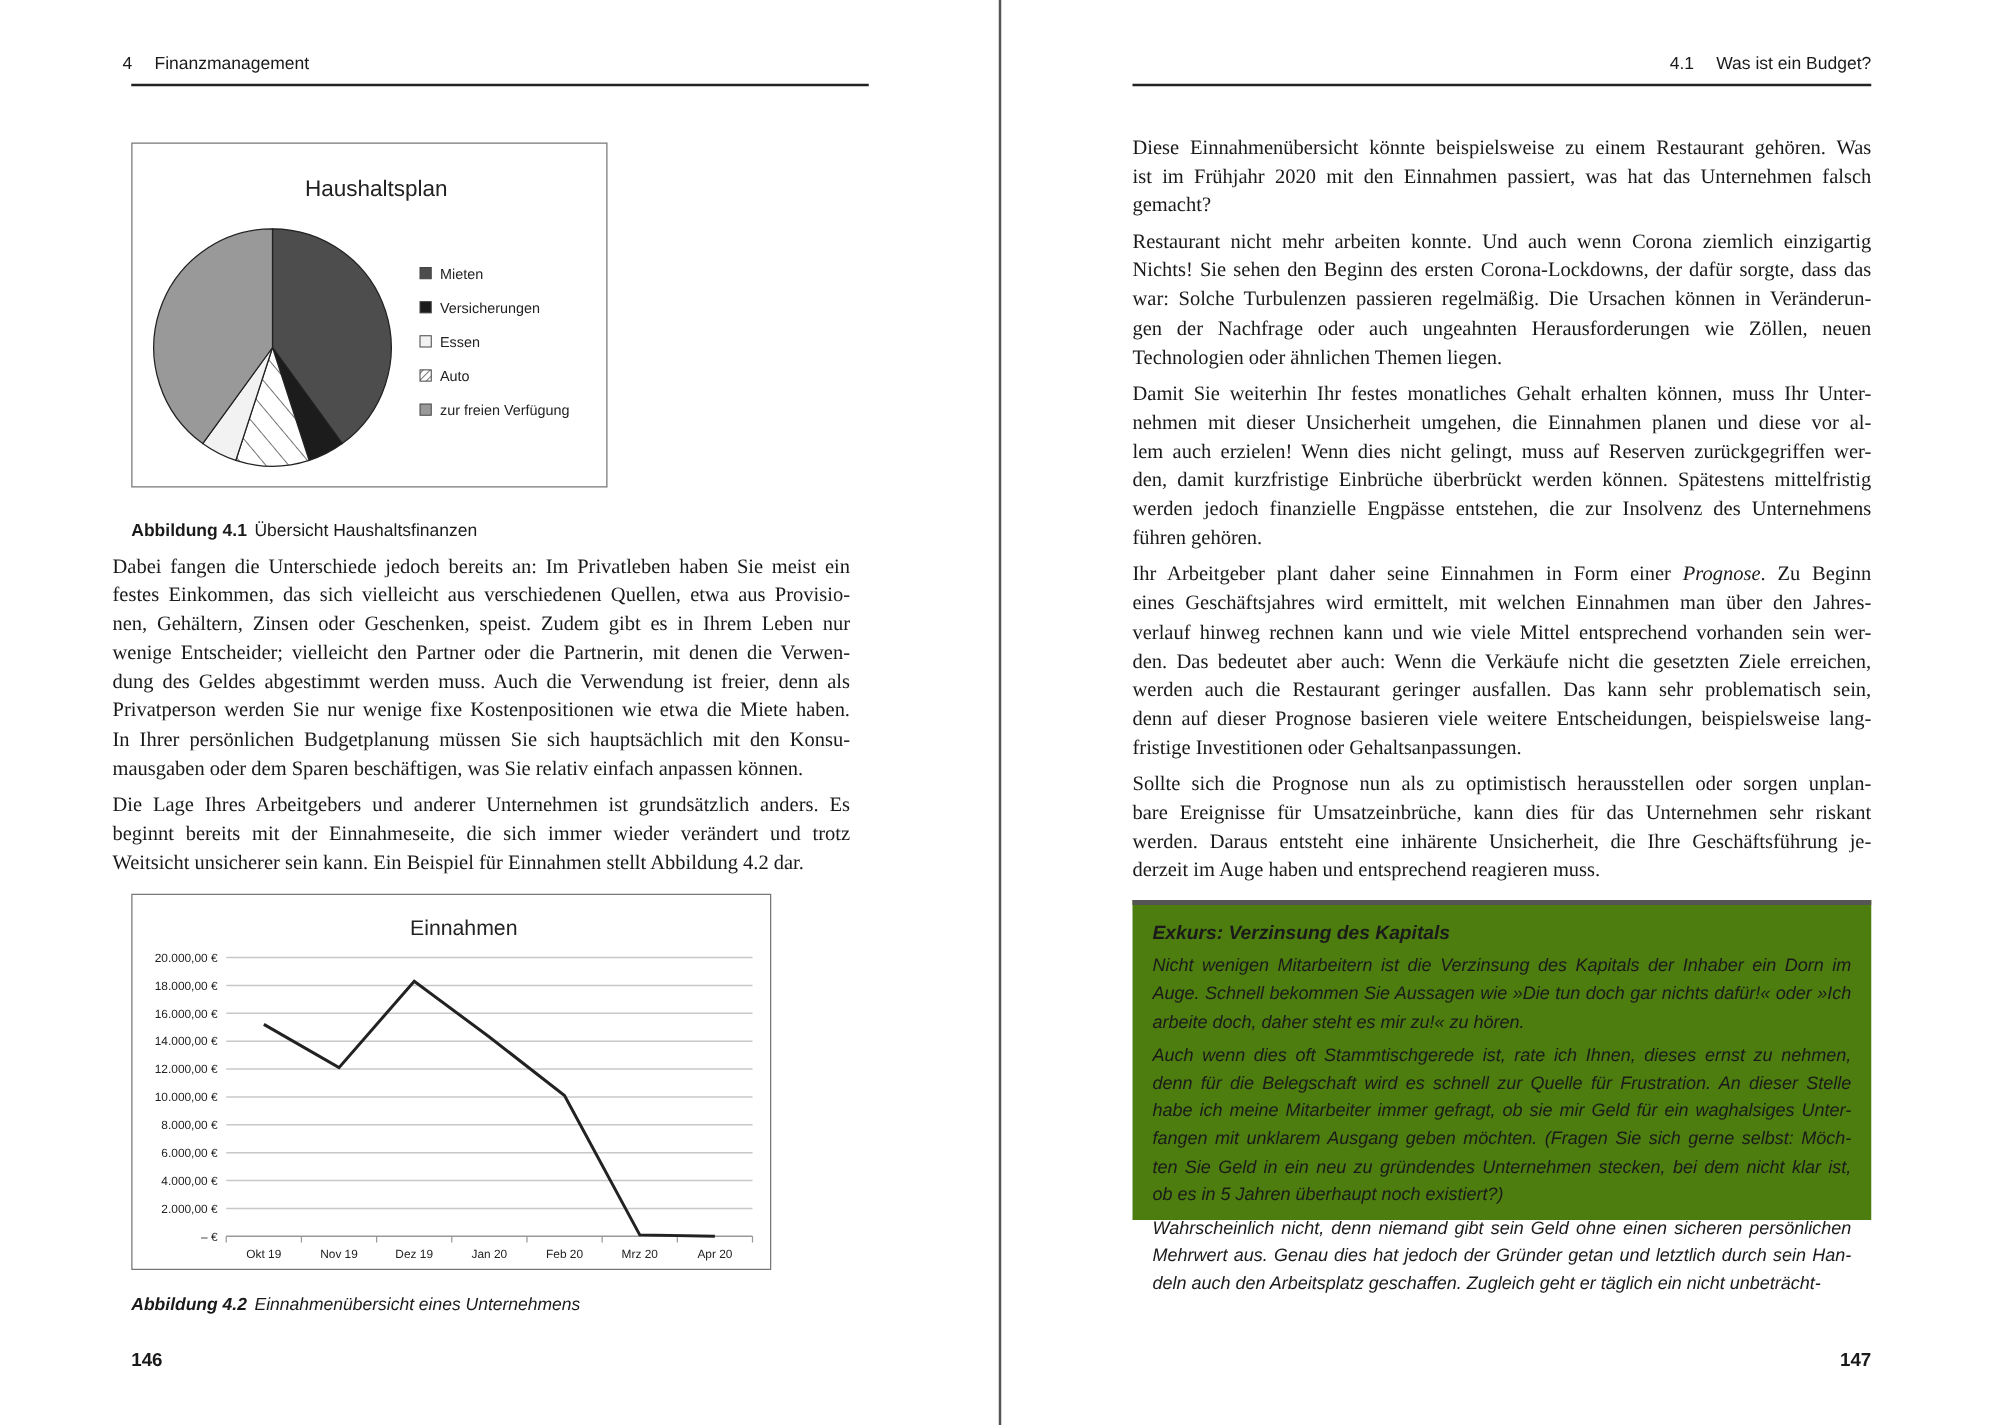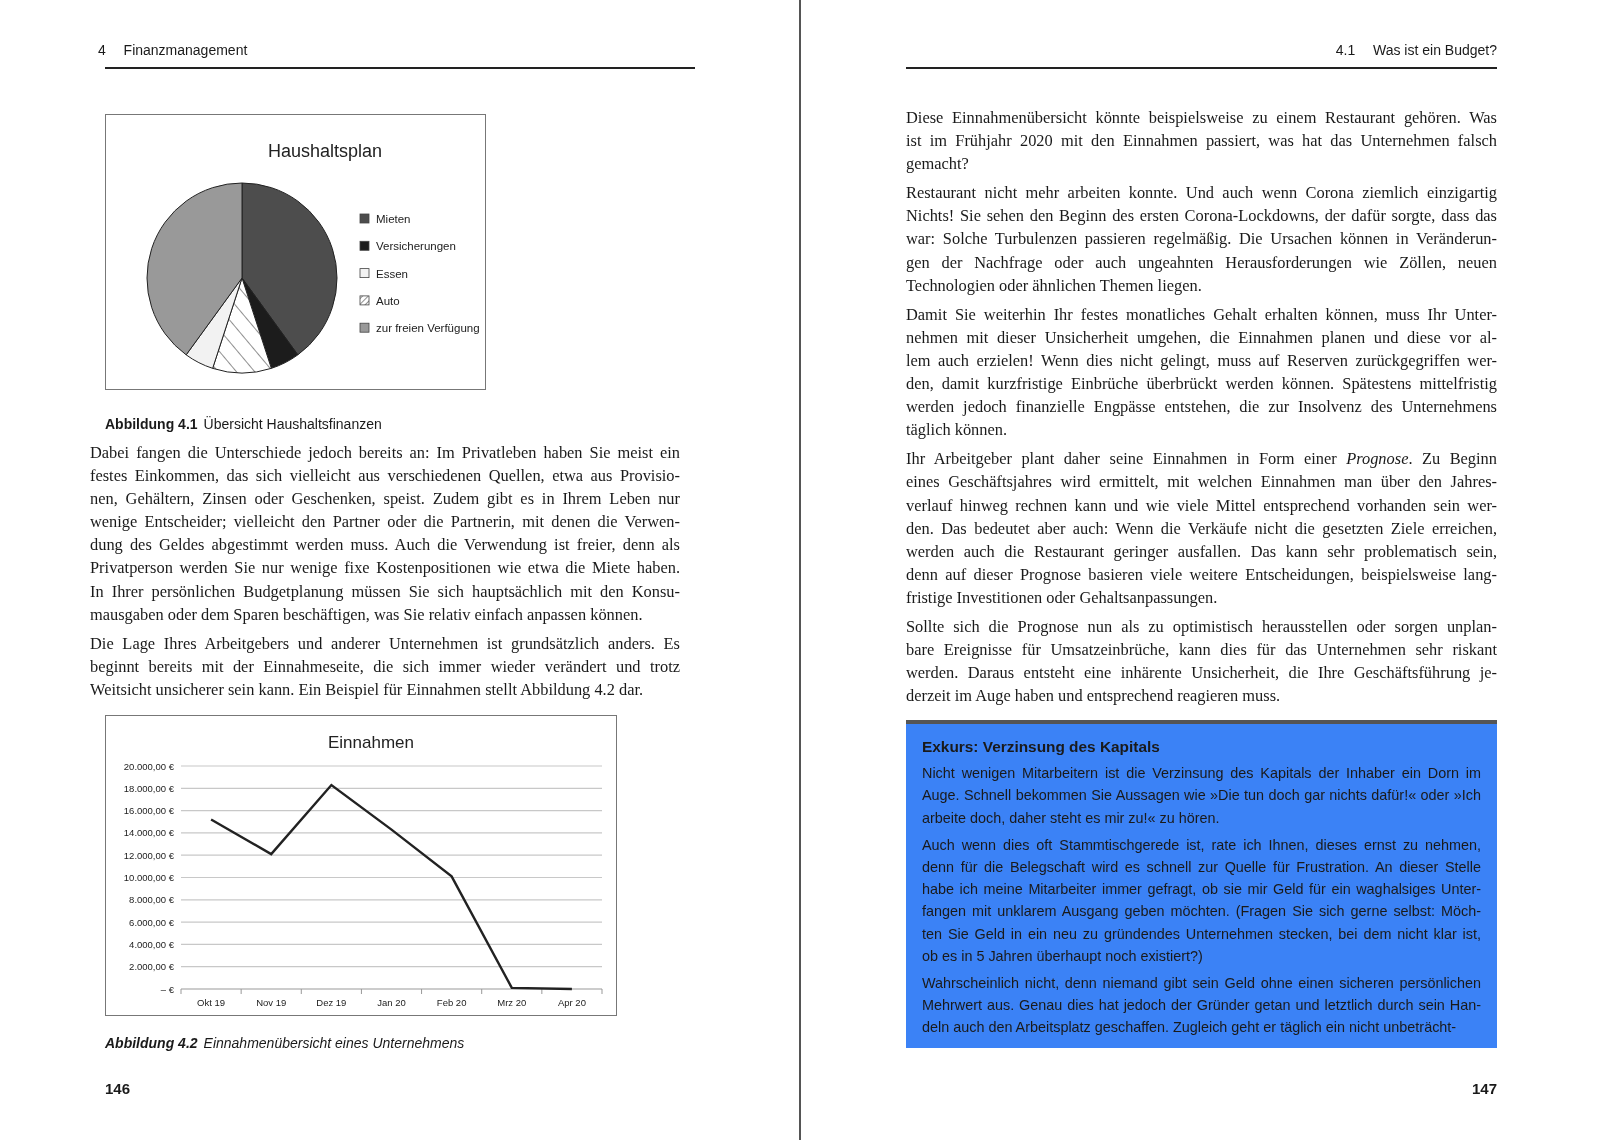--- a/index.html
+++ b/index.html
@@ -22,43 +22,43 @@
   .body-text p span.line { display: block; text-align: justify; text-align-last: justify; white-space: nowrap; }
   .body-text p span.line.last { text-align-last: left; }
 
   .caption { font-size: 14px; }
   .caption b { font-weight: bold; margin-right: 6px; }
 
   .figbox { border: 1.5px solid #777; background: #fff; box-sizing: border-box; }
 
   .folio { font-size: 15px; font-weight: bold; }
 
-  .exkurs { left: 906px; top: 720px; width: 591px; height: 328px;
-            background: #3b82f6; border-top: 4px solid #555; box-sizing: border-box; }
+  .exkurs { left: 906px; top: 720px; width: 591px; height: 256px;
+            background: #4d7c0f; border-top: 4px solid #555; box-sizing: border-box; font-style: italic; }
   .exkurs .inner { position: absolute; left: 16px; top: 12px; right: 16px;
                    font-size: 14.4px; line-height: 22.2px; }
   .exkurs h3 { margin: 0 0 4px 0; font-size: 15.4px; font-weight: bold; }
   .exkurs p { margin: 0 0 5px 0; }
   .exkurs p span.line { display: block; text-align: justify; text-align-last: justify; white-space: nowrap; }
   .exkurs p span.line.last { text-align-last: left; }
   svg text { font-family: "Liberation Sans", "DejaVu Sans", sans-serif; }
 </style>
 </head>
 <body>
 
 <div class="abs divider"></div>
 
 <div class="abs run-head sans" style="left:98px;">
   <span>4</span>
   <span style="display:inline-block;width:10px;"></span>
   <span>Finanzmanagement</span>
 </div>
 <div class="abs run-rule" style="left:105px;width:590px;"></div>
 
-<div class="abs figbox" style="left:105px;top:114px;width:381px;height:276px;padding-left:24px;">
+<div class="abs figbox" style="left:105px;top:114px;width:381px;height:276px;">
   <svg id="pie-svg" width="378" height="273" viewBox="0 0 378 273">
     <defs>
       <pattern id="hatch" patternUnits="userSpaceOnUse" width="14" height="14" patternTransform="rotate(-40)">
         <rect width="14" height="14" fill="#ffffff"></rect>
         <line x1="0" y1="0" x2="0" y2="14" stroke="#222" stroke-width="1"></line>
       </pattern>
       <pattern id="hatch-small" patternUnits="userSpaceOnUse" width="4" height="4" patternTransform="rotate(45)">
         <rect width="4" height="4" fill="#fff"></rect>
         <line x1="0" y1="0" x2="0" y2="4" stroke="#222" stroke-width="1"></line>
       </pattern>
@@ -181,21 +181,21 @@
       <span class="line">war: Solche Turbulenzen passieren regelmäßig. Die Ursachen können in Veränderun-</span>
       <span class="line">gen der Nachfrage oder auch ungeahnten Herausforderungen wie Zöllen, neuen</span>
       <span class="line last">Technologien oder ähnlichen Themen liegen.</span>
     </p>
     <p>
       <span class="line">Damit Sie weiterhin Ihr festes monatliches Gehalt erhalten können, muss Ihr Unter-</span>
       <span class="line">nehmen mit dieser Unsicherheit umgehen, die Einnahmen planen und diese vor al-</span>
       <span class="line">lem auch erzielen! Wenn dies nicht gelingt, muss auf Reserven zurückgegriffen wer-</span>
       <span class="line">den, damit kurzfristige Einbrüche überbrückt werden können. Spätestens mittelfristig</span>
       <span class="line">werden jedoch finanzielle Engpässe entstehen, die zur Insolvenz des Unternehmens</span>
-      <span class="line last">täglich können.</span>
+      <span class="line last">führen gehören.</span>
     </p>
     <p>
       <span class="line"><span>Ihr Arbeitgeber plant daher seine Einnahmen in Form einer </span><i>Prognose</i><span>. Zu Beginn</span></span>
       <span class="line">eines Geschäftsjahres wird ermittelt, mit welchen Einnahmen man über den Jahres-</span>
       <span class="line">verlauf hinweg rechnen kann und wie viele Mittel entsprechend vorhanden sein wer-</span>
       <span class="line">den. Das bedeutet aber auch: Wenn die Verkäufe nicht die gesetzten Ziele erreichen,</span>
       <span class="line">werden auch die Restaurant geringer ausfallen. Das kann sehr problematisch sein,</span>
       <span class="line">denn auf dieser Prognose basieren viele weitere Entscheidungen, beispielsweise lang-</span>
       <span class="line last">fristige Investitionen oder Gehaltsanpassungen.</span>
     </p>

